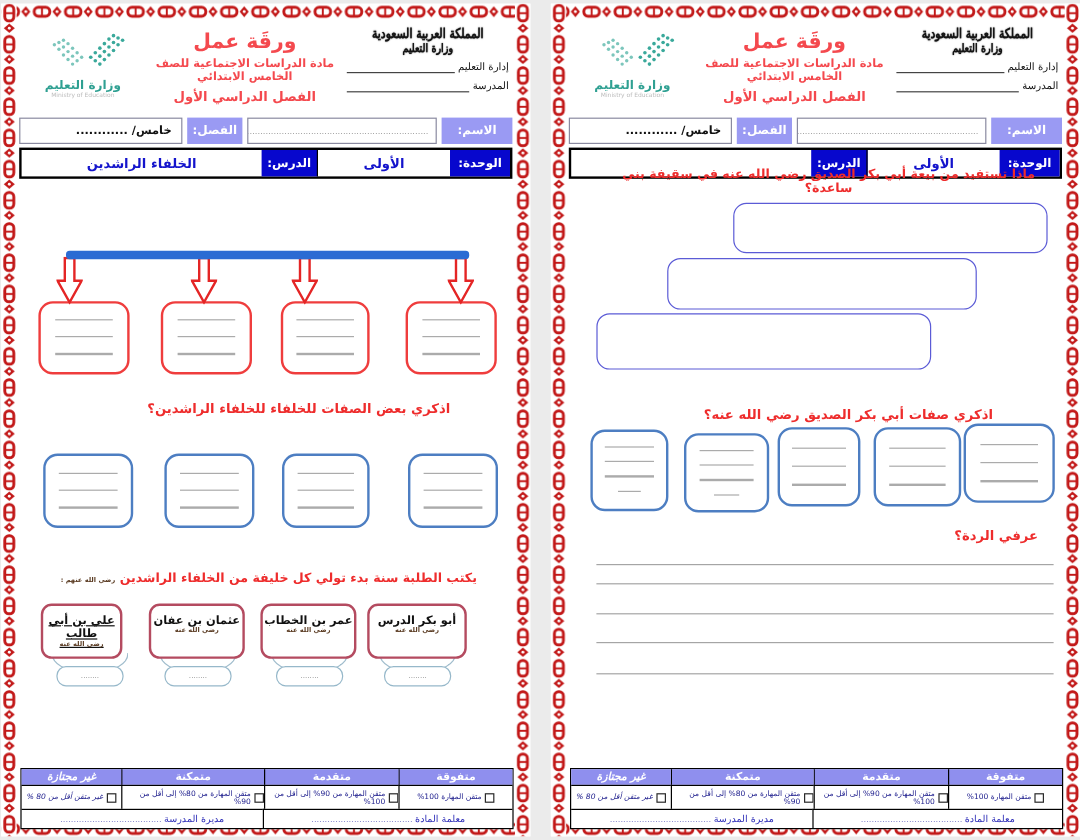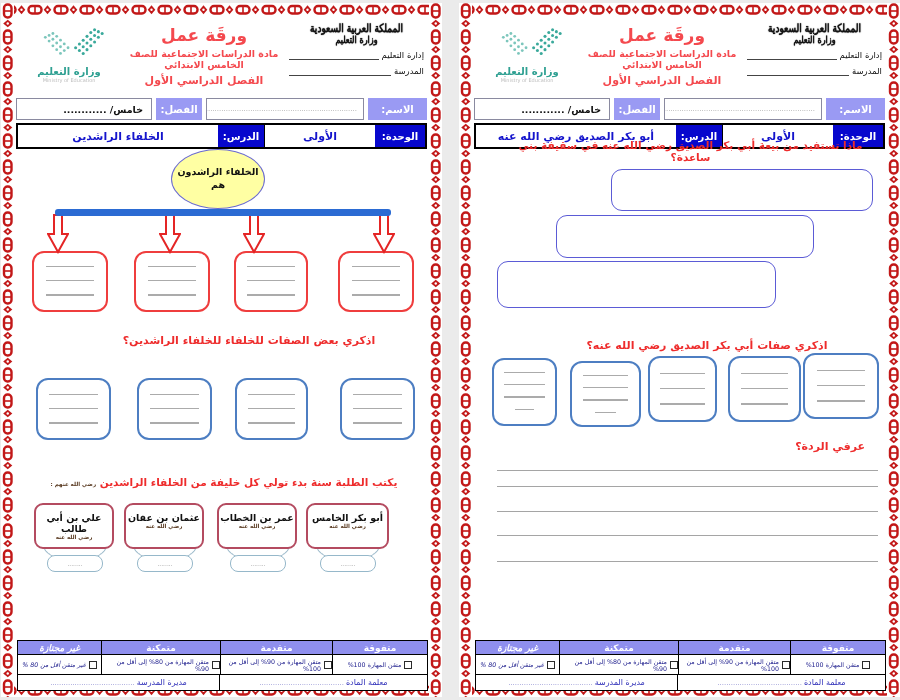--- a/index.html
+++ b/index.html
@@ -201,21 +201,20 @@
         <div class="lbl1 lbl-class">الفصل:</div>
         <div class="fld fld-class">خامس/ ............</div>
       </div>
       <div class="row2">
         <div class="lbl2 lbl-unit">الوحدة:</div>
         <div class="val2 val-unit">الأولى</div>
         <div class="lbl2 lbl-lesson">الدرس:</div>
         <div class="val2 val-lesson">الخلفاء الراشدين</div>
       </div>
 
-      <div class="oval">الخلفاء الراشدون هم</div>
       <div class="bbar"></div>
       <svg class="arrow" style="left:46px" width="22" height="40" viewBox="0 0 22 40">
           <path d="M7 1 H15 V20 H21 L11 38 L1 20 H7 Z" fill="#fff" stroke="#e42525" stroke-width="2"></path>
         </svg>
       <svg class="arrow" style="left:158px" width="22" height="40" viewBox="0 0 22 40">
           <path d="M7 1 H15 V20 H21 L11 38 L1 20 H7 Z" fill="#fff" stroke="#e42525" stroke-width="2"></path>
         </svg>
       <svg class="arrow" style="left:242px" width="22" height="40" viewBox="0 0 22 40">
           <path d="M7 1 H15 V20 H21 L11 38 L1 20 H7 Z" fill="#fff" stroke="#e42525" stroke-width="2"></path>
         </svg>
@@ -266,32 +265,32 @@
           <div class="ln" style="margin-top:13px"></div>
           <div class="ln" style="margin-top:13px"></div>
         </div>
 
       <div class="q" style="top:473px;left:30px;right:25px;font-size:10.5px;">
         <span>يكتب الطلبة سنة بدء تولي كل خليفة من الخلفاء الراشدين</span>
         <span class="hmark">رضي الله عنهم :</span>
       </div>
 
       <div class="cbox" style="left:305px;width:83px;">
-        <div>أبو بكر الخامس</div>
+        <div>أبو بكر الدرس</div>
         <div class="hmark">رضي الله عنه</div>
       </div>
       <div class="cbox" style="left:216px;width:80px;">
         <div>عمر بن الخطاب</div>
         <div class="hmark">رضي الله عنه</div>
       </div>
       <div class="cbox" style="left:123px;width:80px;">
         <div>عثمان بن عفان</div>
         <div class="hmark">رضي الله عنه</div>
       </div>
-      <div class="cbox" style="left:33px;width:80px;">
+      <div class="cbox" style="left:33px;width:68px;text-decoration:underline;">
         <div>علي بن  أبي طالب</div>
         <div class="hmark">رضي الله عنه</div>
       </div>
       <div class="brace" style="left:315px;"></div>
       <div class="brace" style="left:225px;"></div>
       <div class="brace" style="left:132px;"></div>
       <div class="brace" style="left:42px;"></div>
       <div class="pill" style="left:319px;">........</div>
       <div class="pill" style="left:229px;">........</div>
       <div class="pill" style="left:136px;">........</div>
@@ -427,21 +426,20 @@
       <div class="row1">
         <div class="lbl1 lbl-name">الاسم:</div>
         <div class="fld fld-name">..........................................................................................</div>
         <div class="lbl1 lbl-class">الفصل:</div>
         <div class="fld fld-class">خامس/ ............</div>
       </div>
       <div class="row2">
         <div class="lbl2 lbl-unit">الوحدة:</div>
         <div class="val2 val-unit">الأولى</div>
         <div class="lbl2 lbl-lesson">الدرس:</div>
-        <div class="val2 val-lesson">أبو بكر الصديق رضي الله عنه</div>
       </div>
 
       <div class="q" style="top:136px;left:40px;right:18px;font-size:10.5px;text-align:center;">ماذا تستفيد من بيعة أبي بكر الصديق رضي الله عنه في سقيفة بني ساعدة؟</div>
       <div class="stag" style="left:152px;top:166px;width:260px;height:40px;"></div>
       <div class="stag" style="left:97px;top:212px;width:256px;height:41px;"></div>
       <div class="stag" style="left:38px;top:258px;width:277px;height:45px;"></div>
 
       <div class="q" style="top:336px;left:90px;right:35px;">اذكري صفات أبي بكر الصديق رضي الله عنه؟</div>
       <div class="box blbox" style="left:344px;top:350px;width:72px;height:62px;">
           <div class="ln" style="margin-top:15px"></div>

